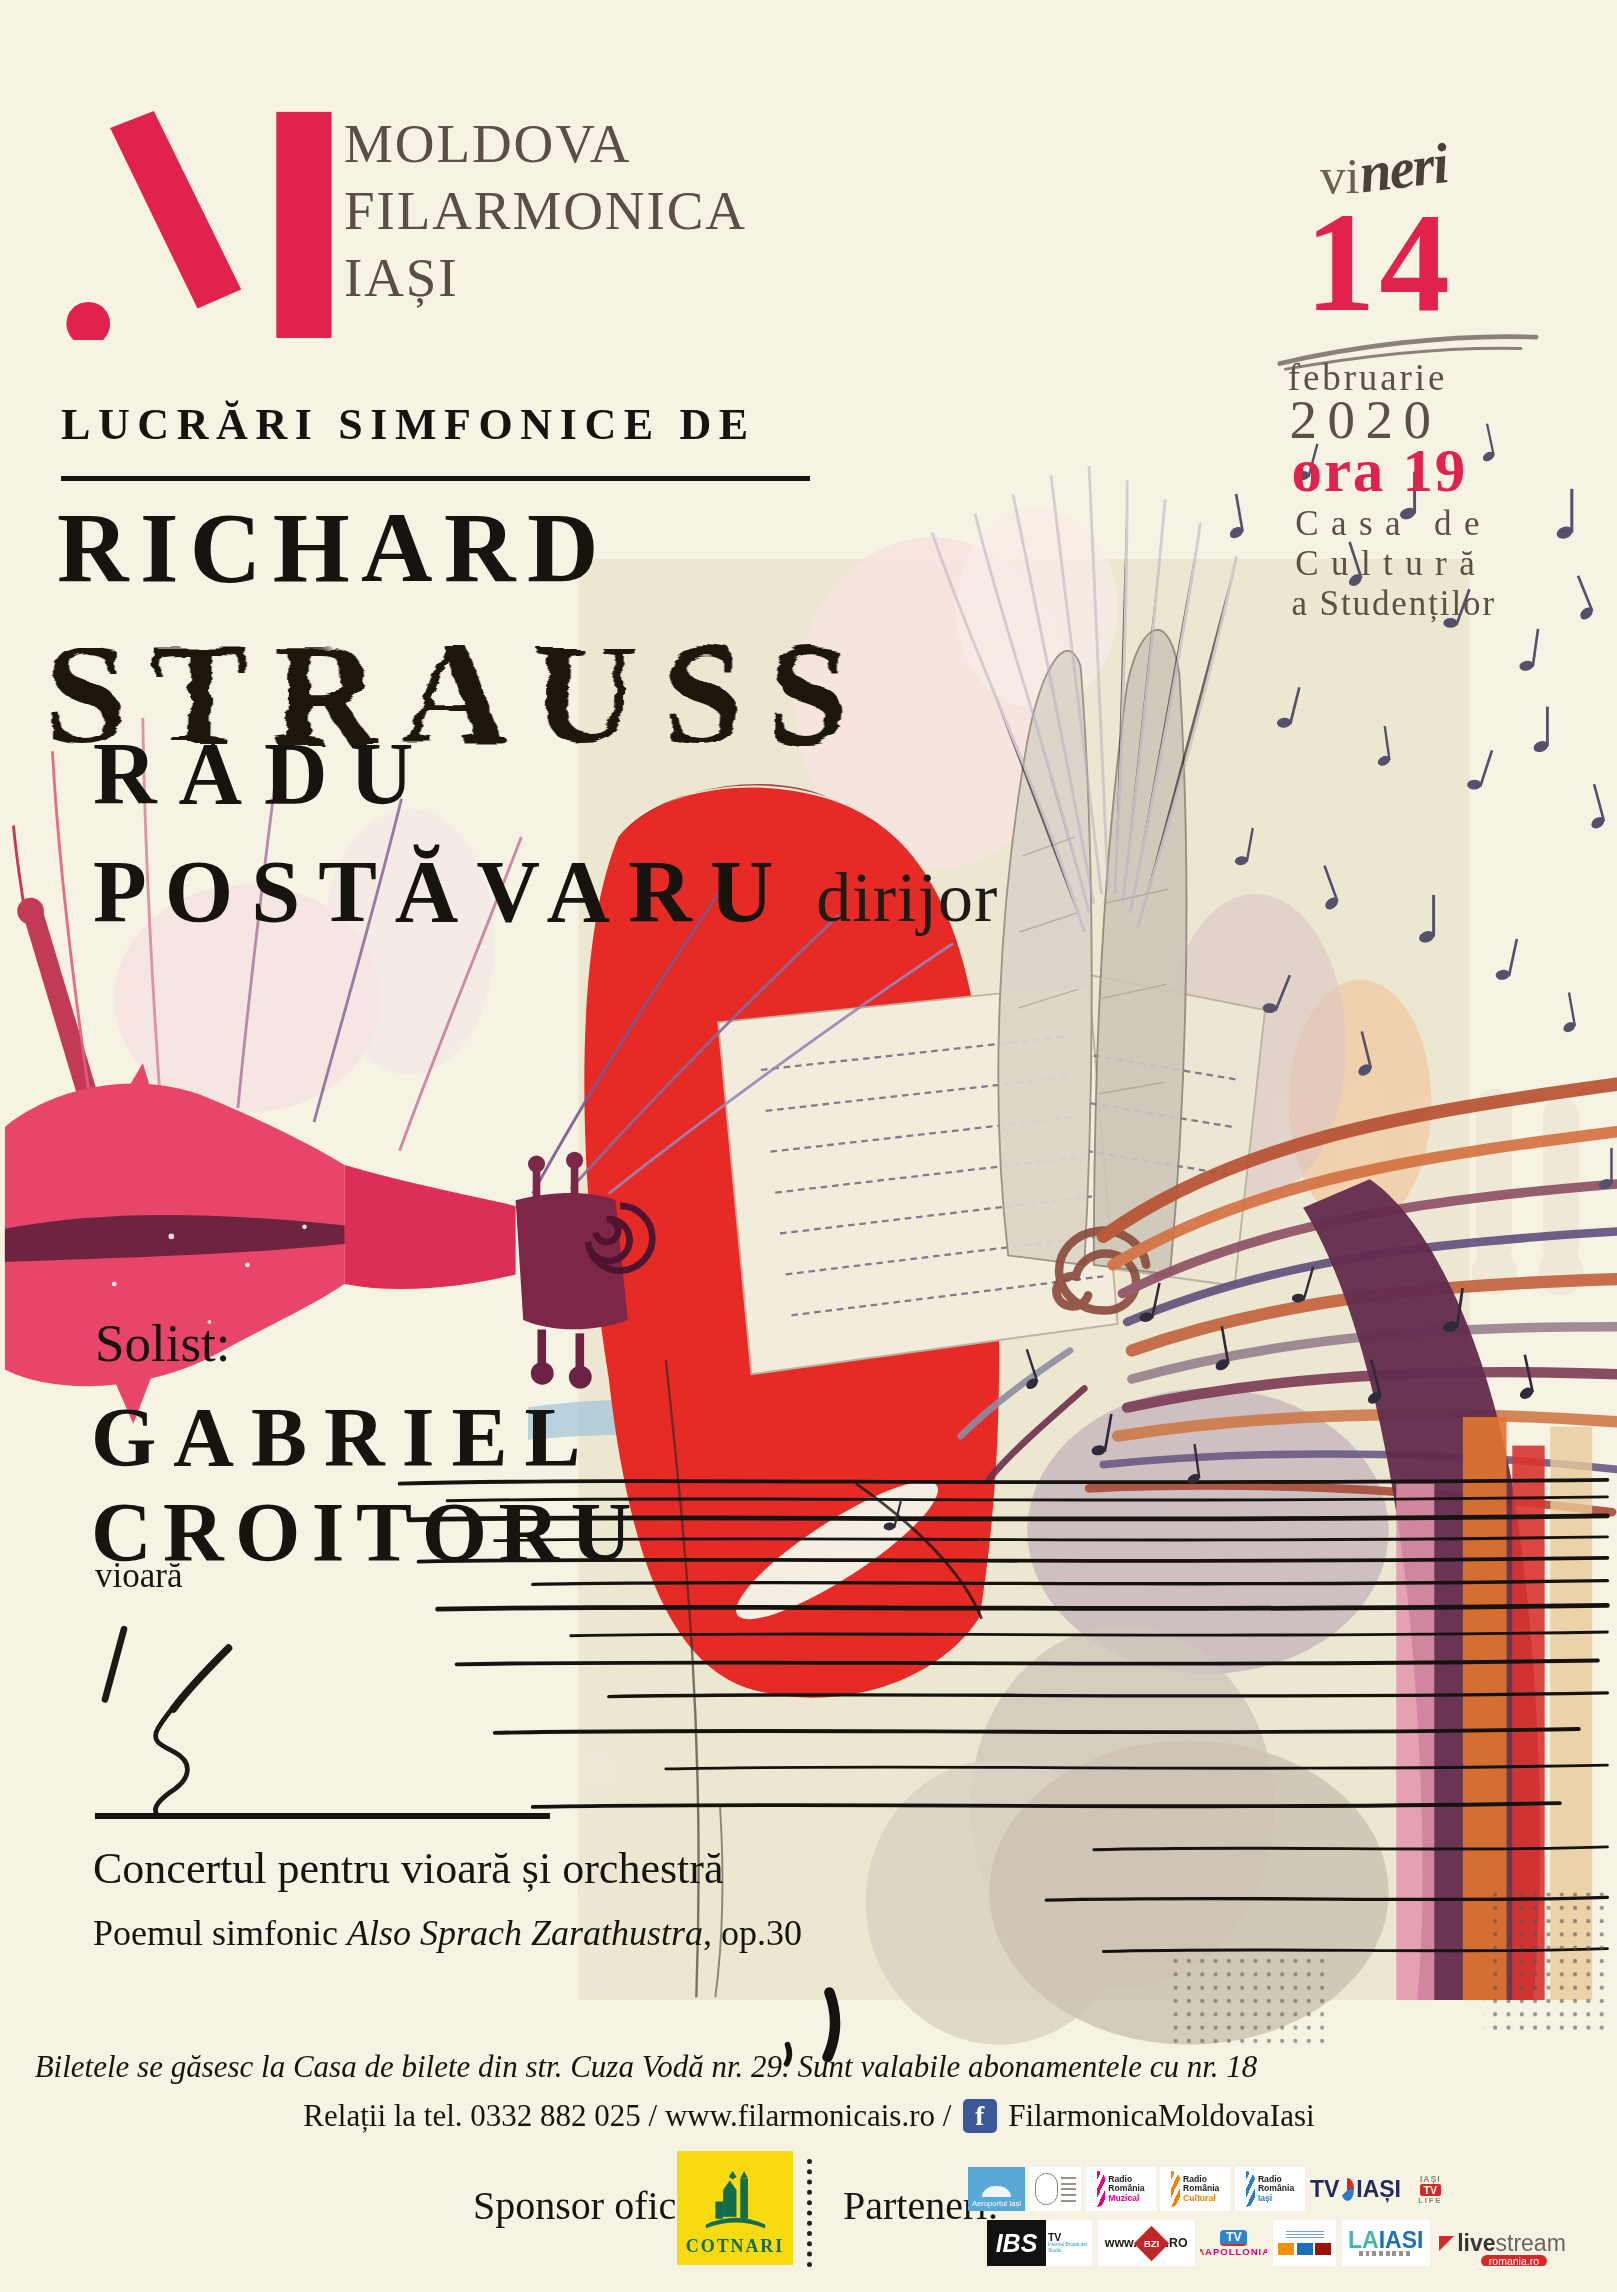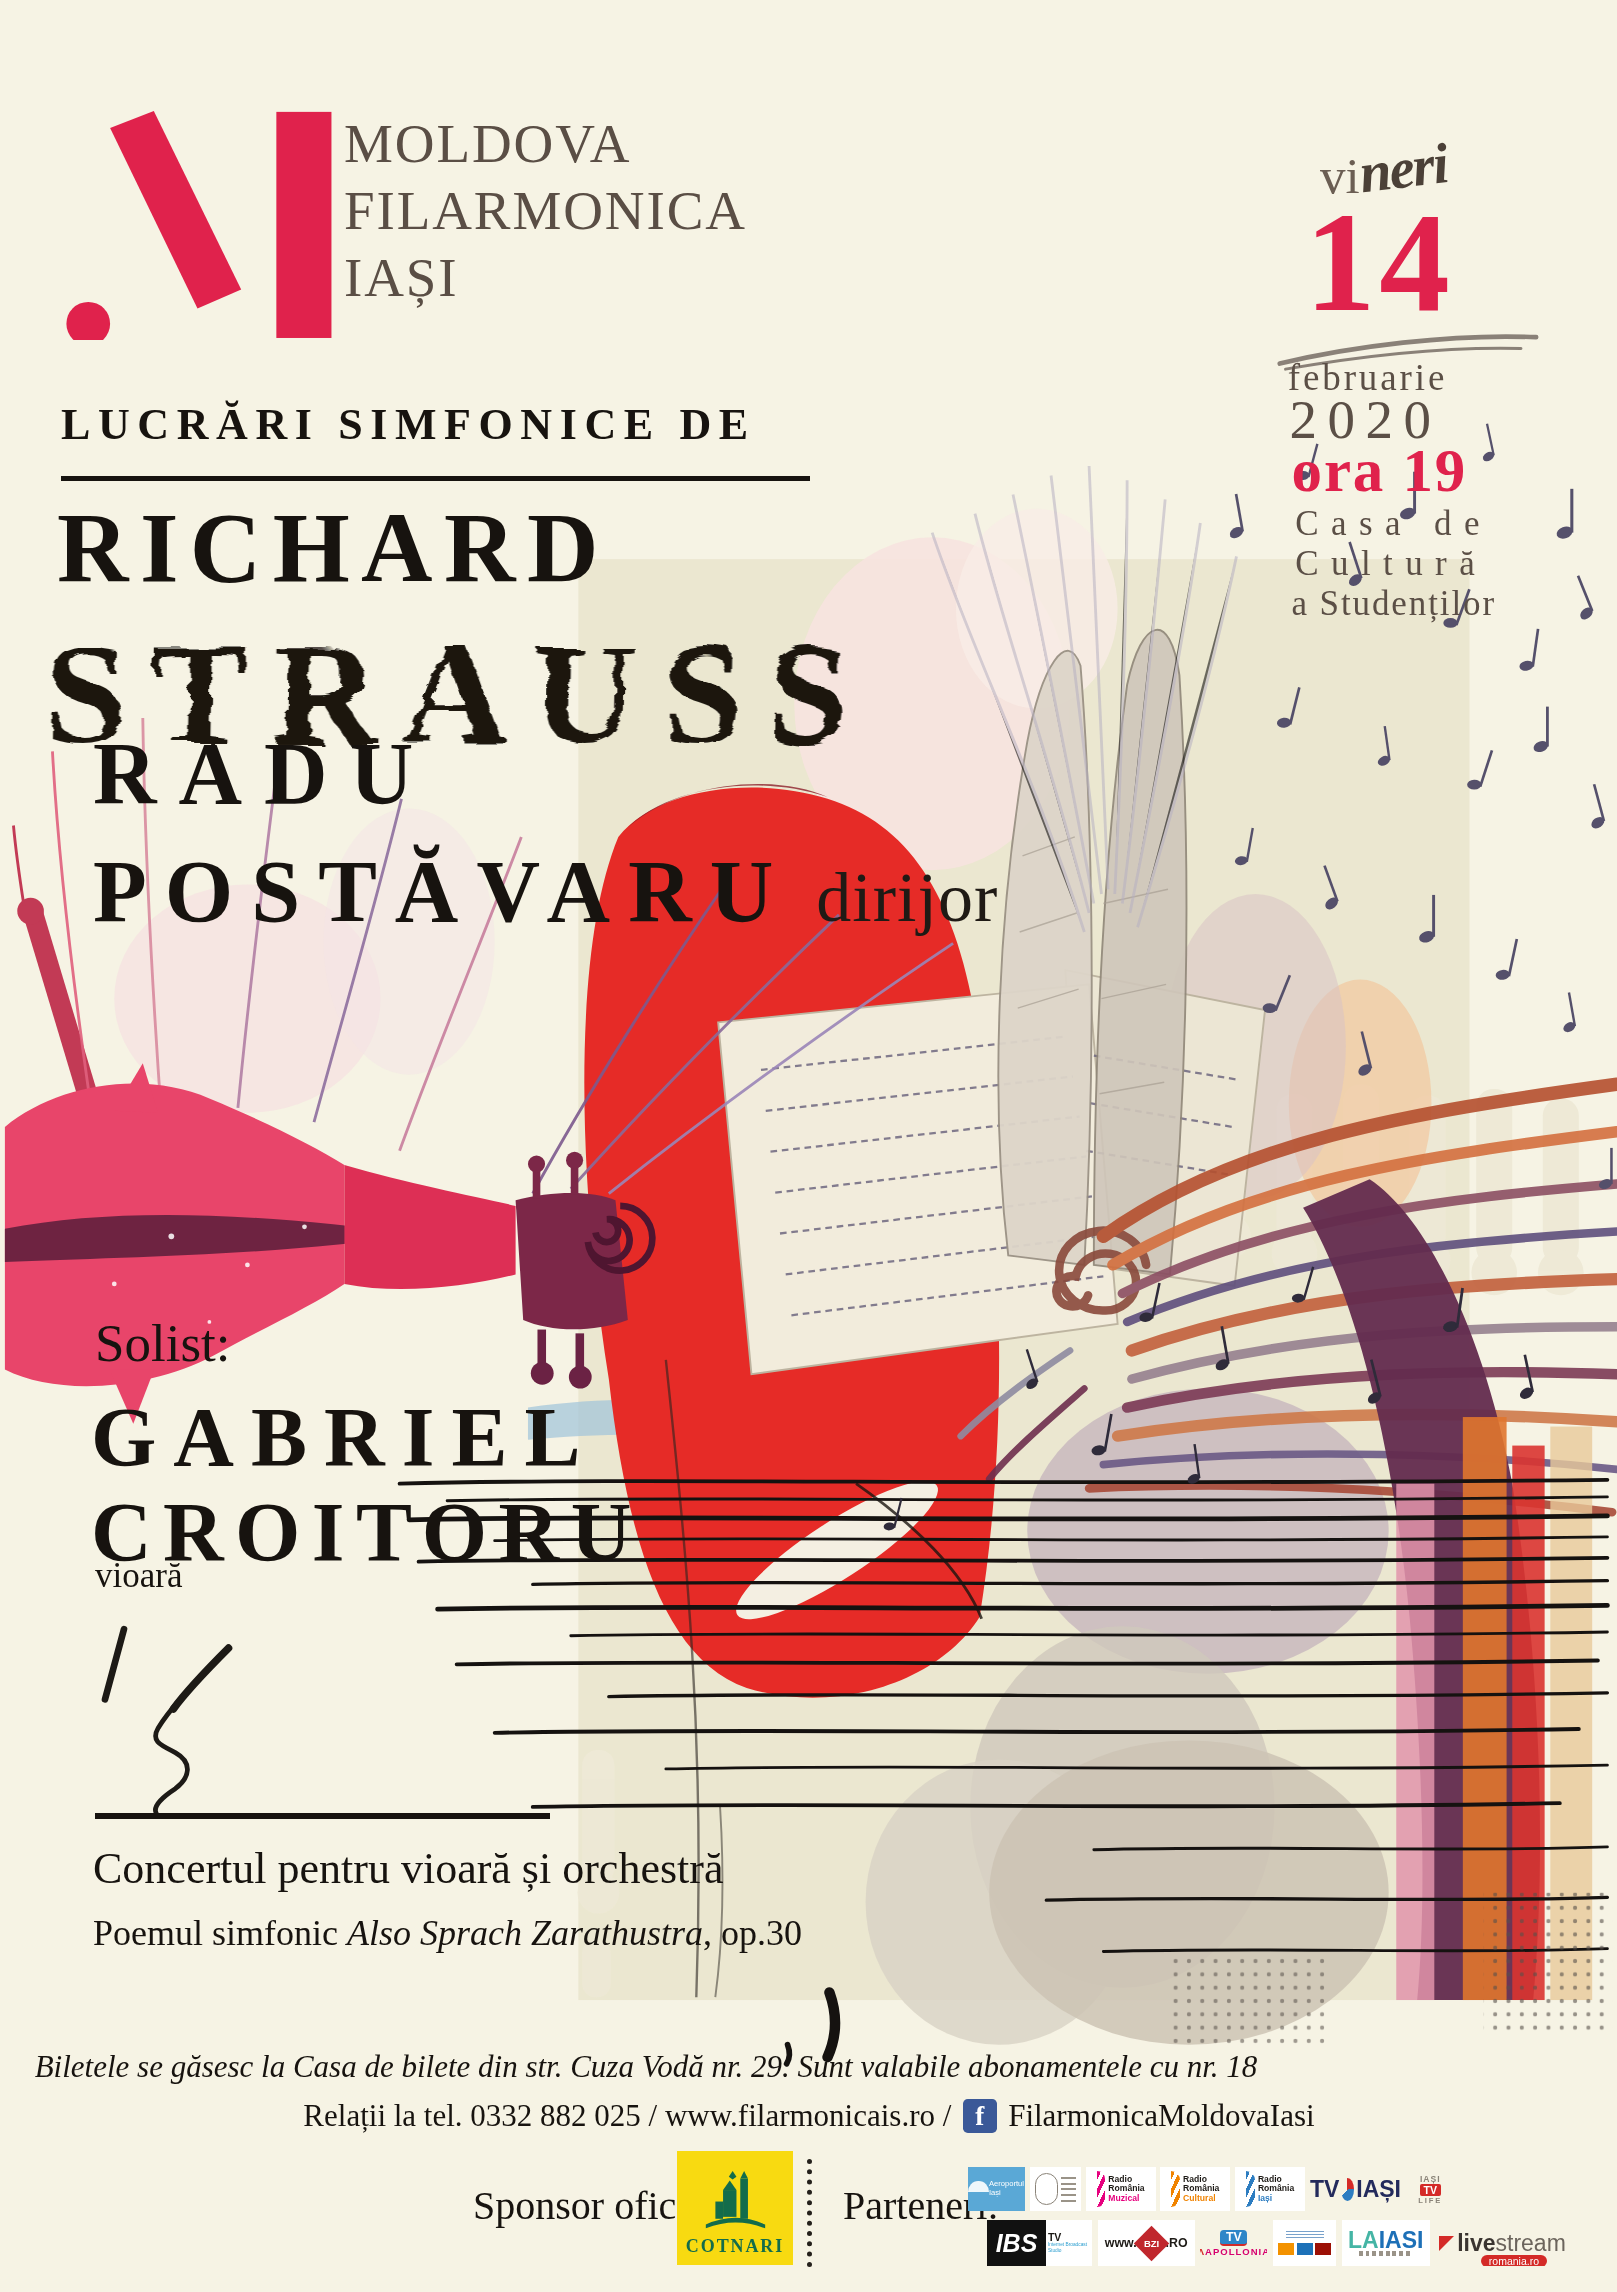--- a/index.html
+++ b/index.html
@@ -56,21 +56,21 @@
   .sponsor-label{left:473px;top:2182px;font-size:40px;}
   .cotnari{left:677px;top:2151px;width:116px;height:114px;background:#f8da11;z-index:5;display:flex;flex-direction:column;align-items:center;justify-content:flex-end;padding-bottom:7.6px;}
   .cotnari .cname{color:#136c4b;font-size:18px;letter-spacing:1.9px;font-weight:700;}
   .dotsep{left:807px;top:2159px;height:108px;width:0;border-left:5.7px dotted #24201b;z-index:5;}
   .partners-label{left:843px;top:2182px;font-size:40px;}
   .prow{display:flex;align-items:stretch;z-index:5;}
   .prow1{left:968px;top:2167px;gap:4.8px;height:44px;}
   .prow2{left:987px;top:2220px;gap:5.7px;height:46px;}
   .tile{position:relative;overflow:hidden;font-family:"Liberation Sans","DejaVu Sans",sans-serif;}
   .t-white{background:#fff;}
-  .aero{width:57px;background:#5aa8d6;color:#fff;display:flex;align-items:center;justify-content:flex-end;padding-bottom:2.9px;}
+  .aero{width:57px;background:#5aa8d6;color:#fff;display:flex;flex-direction:column;align-items:center;justify-content:flex-end;padding-bottom:2.9px;}
   .aero .at{font-size:7.6px;}
   .aero .wing{width:28.5px;height:11.4px;border-radius:50% 50% 0 0/100% 100% 0 0;background:#fff;opacity:.9;margin-bottom:1.9px;}
   .emb{width:51px;display:flex;align-items:center;justify-content:center;gap:2.9px;}
   .emb .ring{width:23px;height:32px;border:1.9px solid #8a8378;border-radius:11.4px;}
   .emb .elines{width:15px;height:25px;background:repeating-linear-gradient(#9a9388 0 1.9px,transparent 1.9px 5.7px);}
   .rr{width:70px;display:flex;align-items:center;padding:11px;}
   .rr .arcs{width:21px;height:36px;border-radius:0 18px 18px 0;margin-right:2.9px;}
   .rr.mz .arcs{background:repeating-linear-gradient(115deg,#e6007e 0 3.8px,#fff 3.8px 7.6px);}
   .rr.cu .arcs{background:repeating-linear-gradient(115deg,#f08300 0 3.8px,#fff 3.8px 7.6px);}
   .rr.ia .arcs{background:repeating-linear-gradient(115deg,#2d7dc1 0 3.8px,#fff 3.8px 7.6px);}

